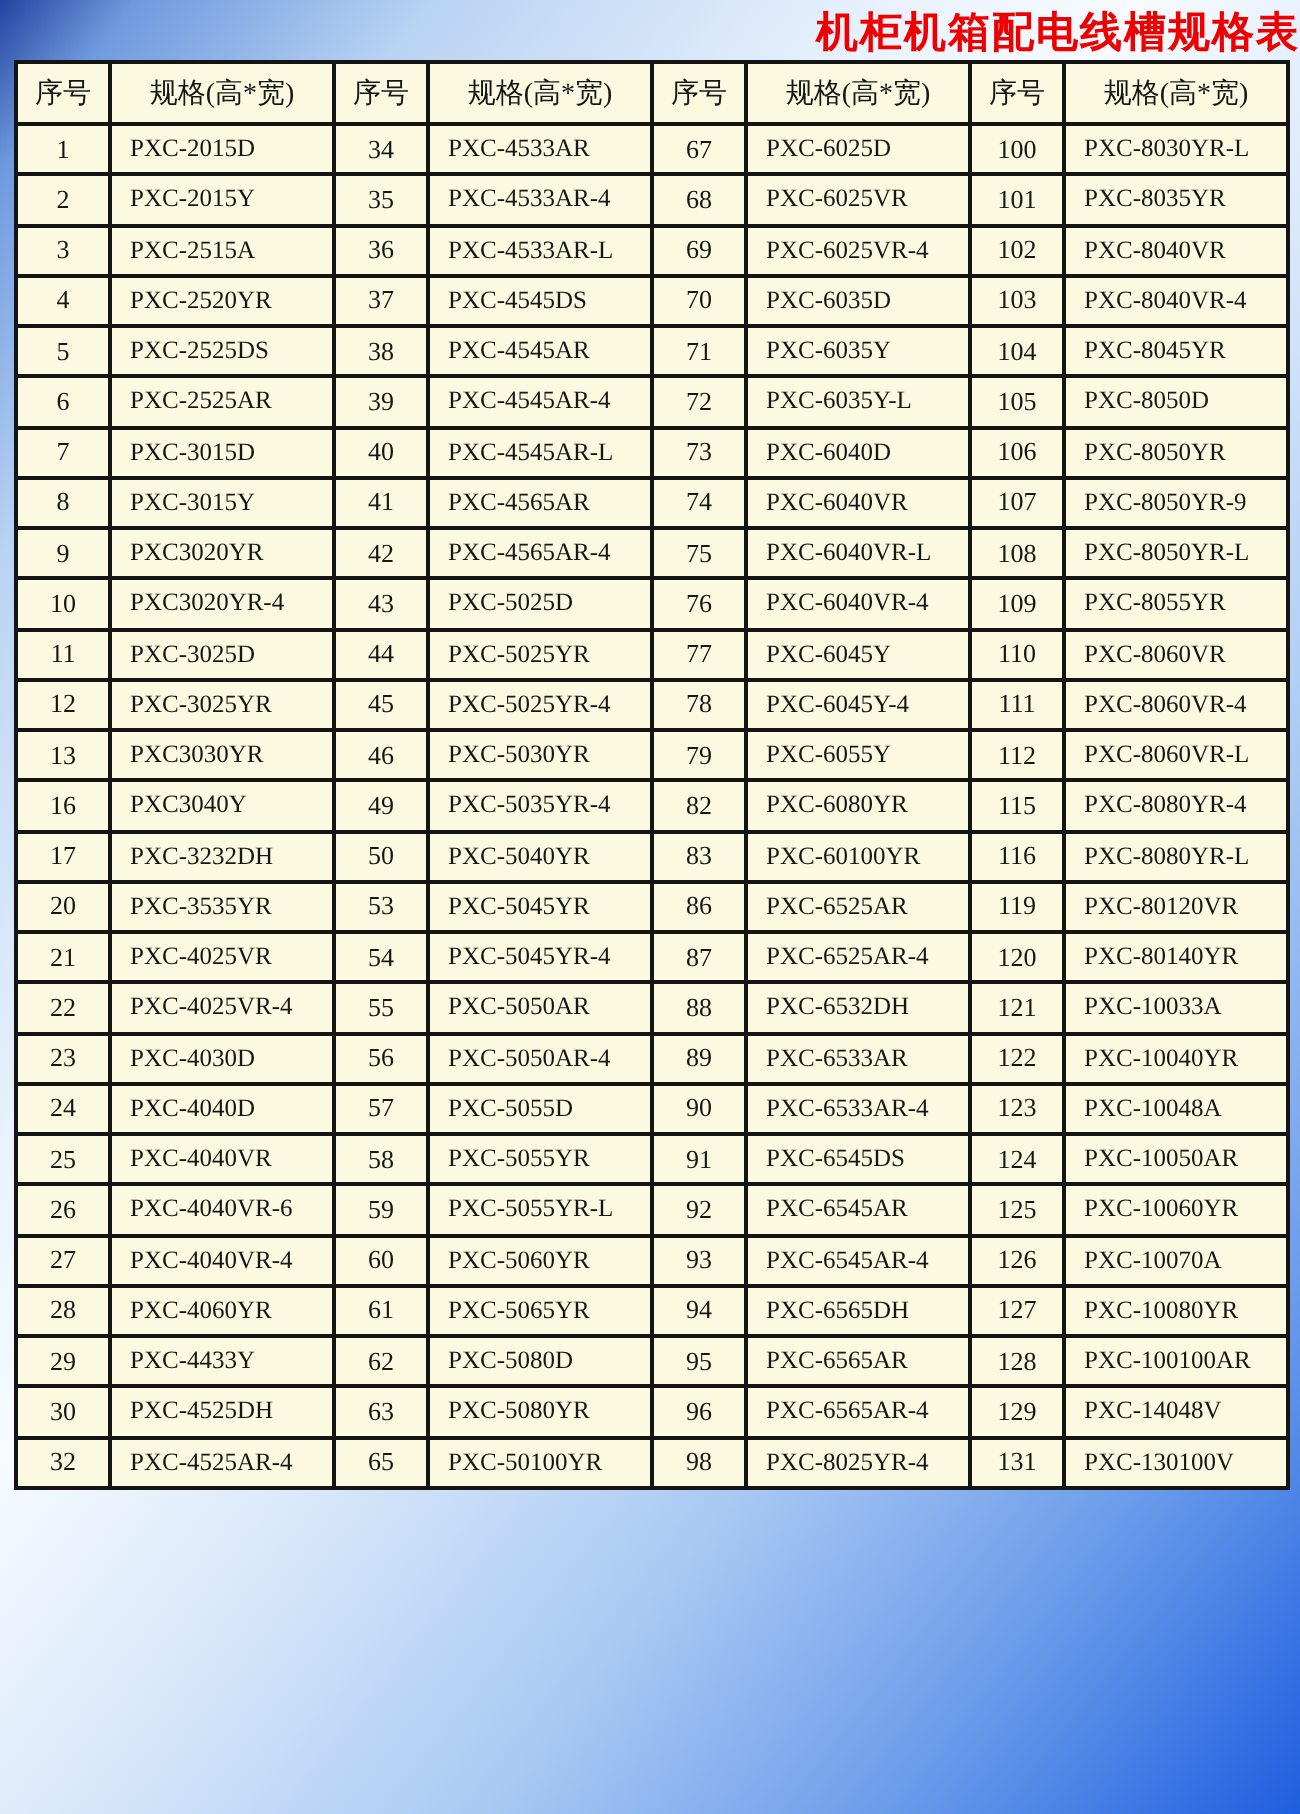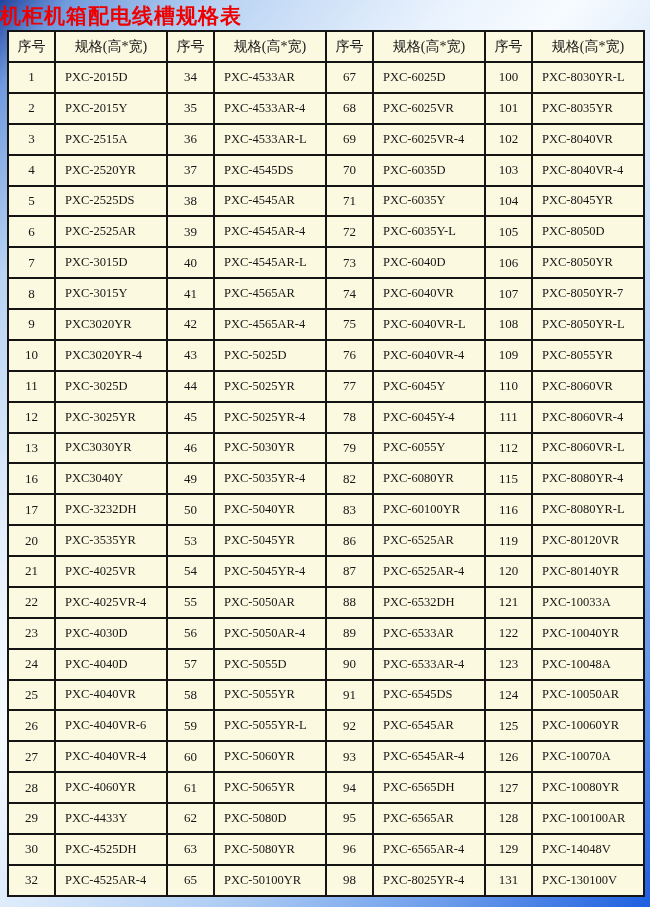--- a/index.html
+++ b/index.html
@@ -27,37 +27,37 @@
         #a9c9f3 70%,
         #6a9bea 85%,
         #1e5fe0 100%);
   }
   .title-bar {
     position: absolute;
     top: 0;
     left: 0;
     width: 650px;
     height: 28px;
-    text-align: left;
+    text-align: right;
   }
   .title-text {
     display: inline-block;
     padding-top: 2px;
     font-family: "Liberation Sans", "DejaVu Sans", sans-serif;
     font-weight: bold;
     font-size: 21px;
     letter-spacing: 1px;
     color: #ee0000;
   }
   table.spec-table {
     position: absolute;
     top: 30px;
     left: 7px;
     width: 636px;
-    height: 867px;
+    height: 715px;
     border-collapse: collapse;
     table-layout: fixed;
   }
   .spec-table col.col-no   { width: 47px; }
   .spec-table col.col-spec { width: 112px; }
   .spec-table th, .spec-table td {
     border: 2px solid #141414;
     background: #fbf9e0;
     color: #161616;
     overflow: hidden;
@@ -183,21 +183,21 @@
           <td class="cell-spec">PXC-8050YR</td>
         </tr>
         <tr>
           <td class="cell-no">8</td>
           <td class="cell-spec">PXC-3015Y</td>
           <td class="cell-no">41</td>
           <td class="cell-spec">PXC-4565AR</td>
           <td class="cell-no">74</td>
           <td class="cell-spec">PXC-6040VR</td>
           <td class="cell-no">107</td>
-          <td class="cell-spec">PXC-8050YR-7</td>
+          <td class="cell-spec">PXC-8050YR-9</td>
         </tr>
         <tr>
           <td class="cell-no">9</td>
           <td class="cell-spec">PXC3020YR</td>
           <td class="cell-no">42</td>
           <td class="cell-spec">PXC-4565AR-4</td>
           <td class="cell-no">75</td>
           <td class="cell-spec">PXC-6040VR-L</td>
           <td class="cell-no">108</td>
           <td class="cell-spec">PXC-8050YR-L</td>

